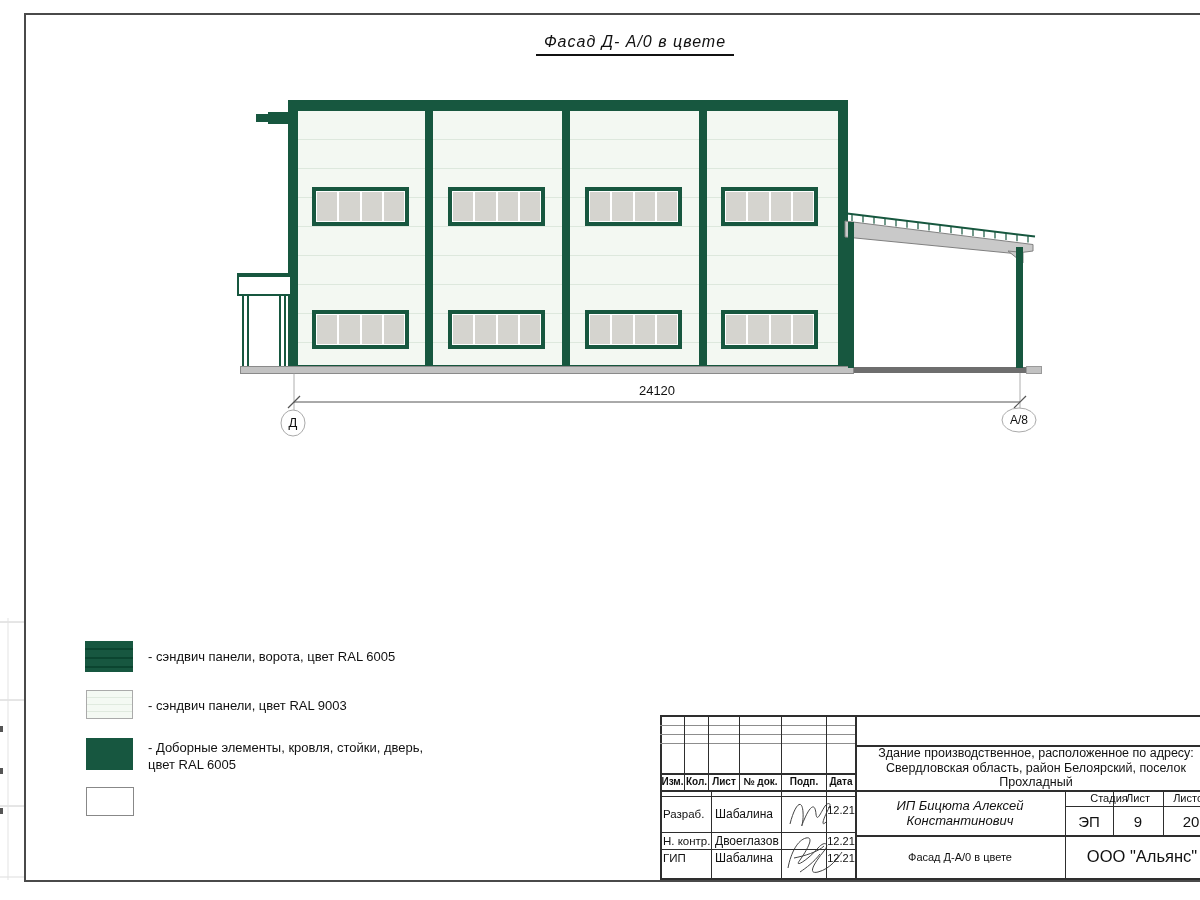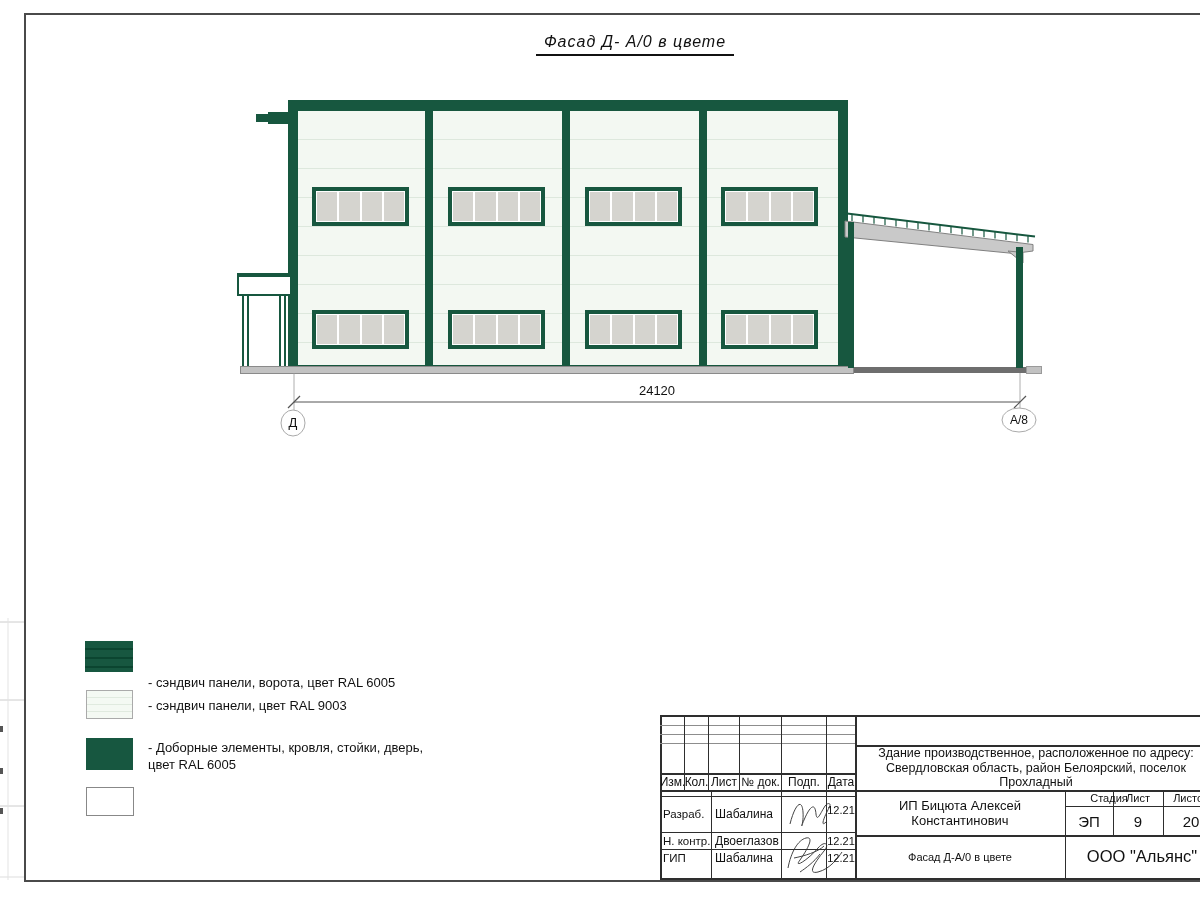--- a/index.html
+++ b/index.html
@@ -47,23 +47,23 @@
   
   .stamp{left:660px;top:715px;width:560px;height:165px;}
   .vl{position:absolute;width:1px;background:#2e2e2e;}
   .vl2{position:absolute;width:2px;background:#2e2e2e;}
   .hl{position:absolute;height:1px;background:#2e2e2e;}
   .hlt{position:absolute;height:1px;background:#8d8d8d;}
   .hl2{position:absolute;height:2px;background:#2e2e2e;}
   .cell{position:absolute;display:flex;align-items:center;justify-content:center;
         text-align:center;overflow:hidden;}
   .cell.left{justify-content:flex-start;text-align:left;}
-  .f10{font-size:12px;} .f11{font-size:11px;} .f115{font-size:11.5px;} .f12{font-size:12px;}
+  .f10{font-size:10px;font-weight:bold;} .f11{font-size:11px;} .f115{font-size:11.5px;} .f12{font-size:12px;}
   .f125{font-size:12.5px;line-height:14.5px;} .f13{font-size:13px;} .f15{font-size:15px;} .f16{font-size:16.5px;}
-  .ital{line-height:15px;}
+  .ital{font-style:italic;line-height:15px;}
 </style>
 </head>
 <body>
 
 <div id="sheet">
 
   <div class="abs frame-top"></div>
   <div class="abs frame-left"></div>
   <div class="abs frame-bottom"></div>
 
@@ -179,21 +179,21 @@
     <rect x="0" y="726" width="3" height="6" fill="#555"></rect>
     <rect x="0" y="768" width="3" height="6" fill="#555"></rect>
     <rect x="0" y="808" width="3" height="6" fill="#555"></rect>
   </svg>
 
   <span class="abs dim-label">24120</span>
   <span class="abs axis-left">Д</span>
   <span class="abs axis-right">А/8</span>
 
   <div class="abs legend-swatch sw1" style="left:85px;top:641px;"></div>
-  <span class="abs legend-label" style="left:148px;top:648px;margin-top:26px;">- сэндвич панели, ворота, цвет RAL 6005</span>
+  <span class="abs legend-label" style="left:148px;top:648px;">- сэндвич панели, ворота, цвет RAL 6005</span>
 
   <div class="abs legend-swatch sw2" style="left:86px;top:690px;width:47px;"></div>
   <span class="abs legend-label" style="left:148px;top:697px;">- сэндвич панели, цвет RAL 9003</span>
 
   <div class="abs legend-swatch sw3" style="left:86px;top:738px;width:47px;"></div>
   <span class="abs legend-label" style="left:148px;top:739px;">- Доборные элементы, кровля, стойки, дверь,
 цвет RAL 6005</span>
 
   <div class="abs legend-swatch sw4" style="left:86px;top:787px;"></div>
 

